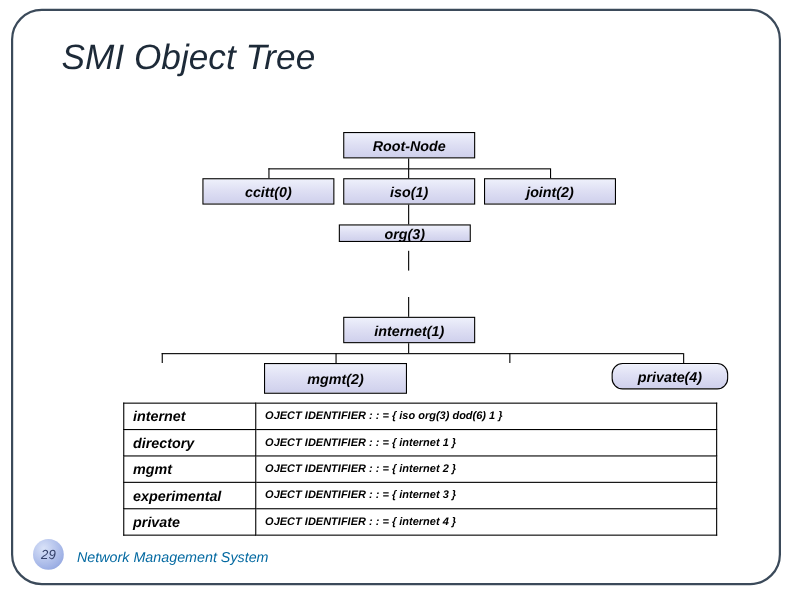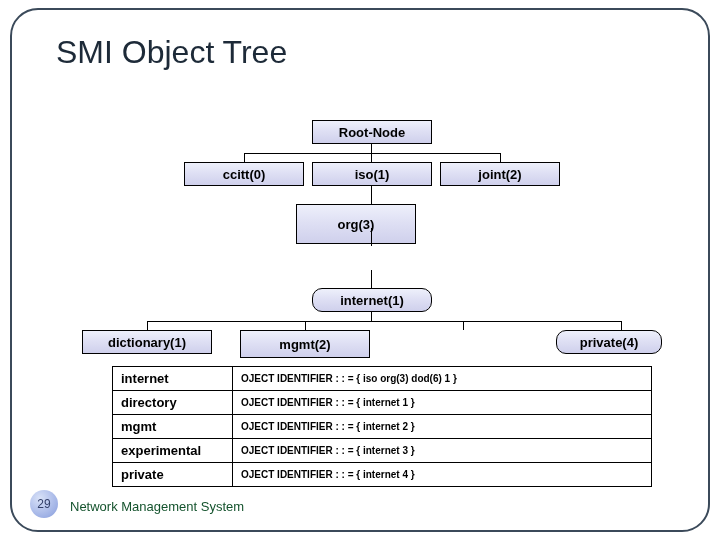--- a/index.html
+++ b/index.html
@@ -1,15 +1,15 @@
 <!DOCTYPE html>
 <html><head>
 <meta charset="utf-8">
 <style>
-  * { box-sizing: border-box; margin: 0; padding: 0; }
+  * { box-sizing: border-box; margin: 0; padding: 0; font-style: italic; }
   html, body { width: 720px; height: 540px; }
   body {
     background: #fff;
     font-family: Arial, Helvetica, sans-serif;
     position: relative;
   }
   .frame {
     position: absolute;
     left: 10px; top: 8px;
     width: 700px; height: 524px;
@@ -34,23 +34,23 @@
     text-align: center;
     display: flex;
     align-items: center;
     justify-content: center;
     color: #000;
   }
   .n-root     { left: 300px; top: 110px; width: 120px; height: 24px; font-size: 13px; }
   .n-ccitt    { left: 172px; top: 152px; width: 120px; height: 24px; text-align: center; }
   .n-iso      { left: 300px; top: 152px; width: 120px; height: 24px; }
   .n-joint    { left: 428px; top: 152px; width: 120px; height: 24px; }
-  .n-org      { left: 284px; top: 194px; width: 120px; height: 40px; }
+  .n-org      { left: 296px; top: 194px; width: 120px; height: 16px; }
   .n-dod      { left: 300px; top: 236px; width: 120px; height: 24px; }
-  .n-internet { left: 300px; top: 278px; width: 120px; height: 24px; border-radius: 10px; }
+  .n-internet { left: 300px; top: 278px; width: 120px; height: 24px; }
   .n-dict     { left: 70px;  top: 320px; width: 130px; height: 24px; }
   .n-mgmt     { left: 228px; top: 320px; width: 130px; height: 28px; }
   .n-exp      { left: 386px; top: 320px; width: 130px; height: 24px; }
   .n-priv     { left: 544px; top: 320px; width: 106px; height: 24px; border-radius: 10px; }
   
   .hline, .vline { position: absolute; background: #000; }
   .hline { height: 1px; }
   .vline { width: 1px; }
   
   .v-root-down { left: 359px; top: 134px; height: 9px; }
@@ -94,36 +94,35 @@
     border-radius: 50%;
     background: radial-gradient(circle at 35% 30%, #d9e2f8, #9fb1e5 70%, #7f96d8);
     color: #33406a;
     font-size: 12px;
     display: flex; align-items: center; justify-content: center;
   }
   .footer {
     position: absolute;
     left: 58px; bottom: 16px;
     font-size: 13px;
-    color: #14532d;
+    color: #0369a1;
   }
 </style>
 </head>
 <body>
 
 <div class="frame">
   <div class="title">SMI Object Tree</div>
 
   <div class="node n-root">Root-Node</div>
   <div class="node n-ccitt">ccitt(0)</div>
   <div class="node n-iso">iso(1)</div>
   <div class="node n-joint">joint(2)</div>
   <div class="node n-org">org(3)</div>
   <div class="node n-internet">internet(1)</div>
-  <div class="node n-dict">dictionary(1)</div>
   <div class="node n-mgmt">mgmt(2)</div>
   <div class="node n-priv">private(4)</div>
 
   <div class="vline v-root-down"></div>
   <div class="hline h-row1"></div>
   <div class="vline v-ccitt"></div>
   <div class="vline v-iso"></div>
   <div class="vline v-joint"></div>
   <div class="vline v-iso-org"></div>
   <div class="vline v-org-dod"></div>

